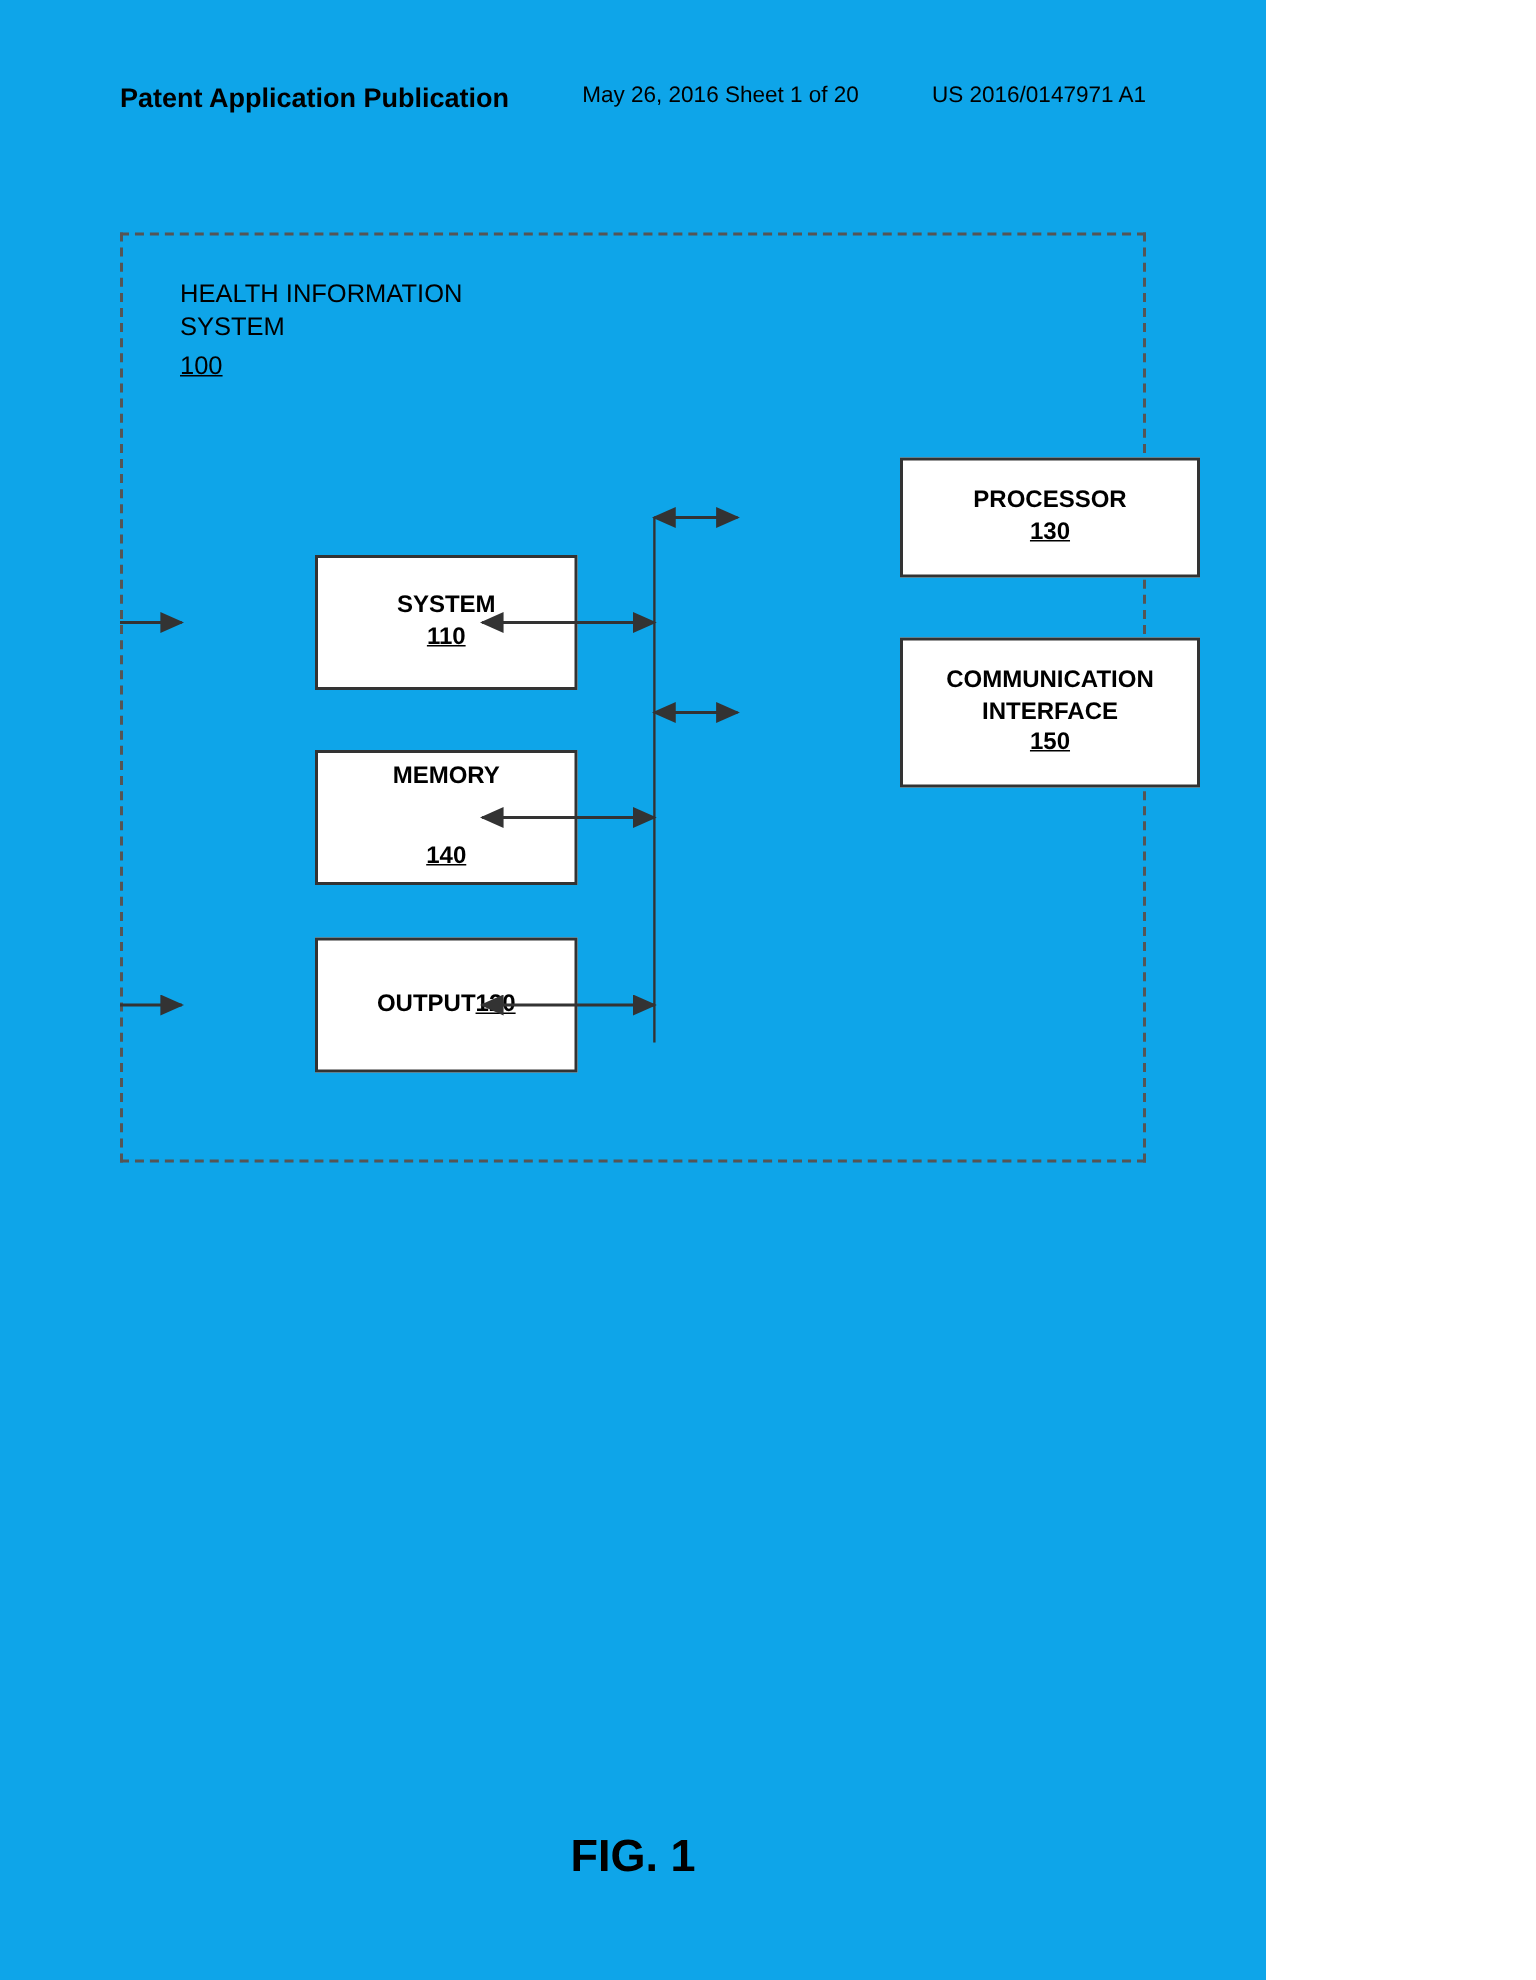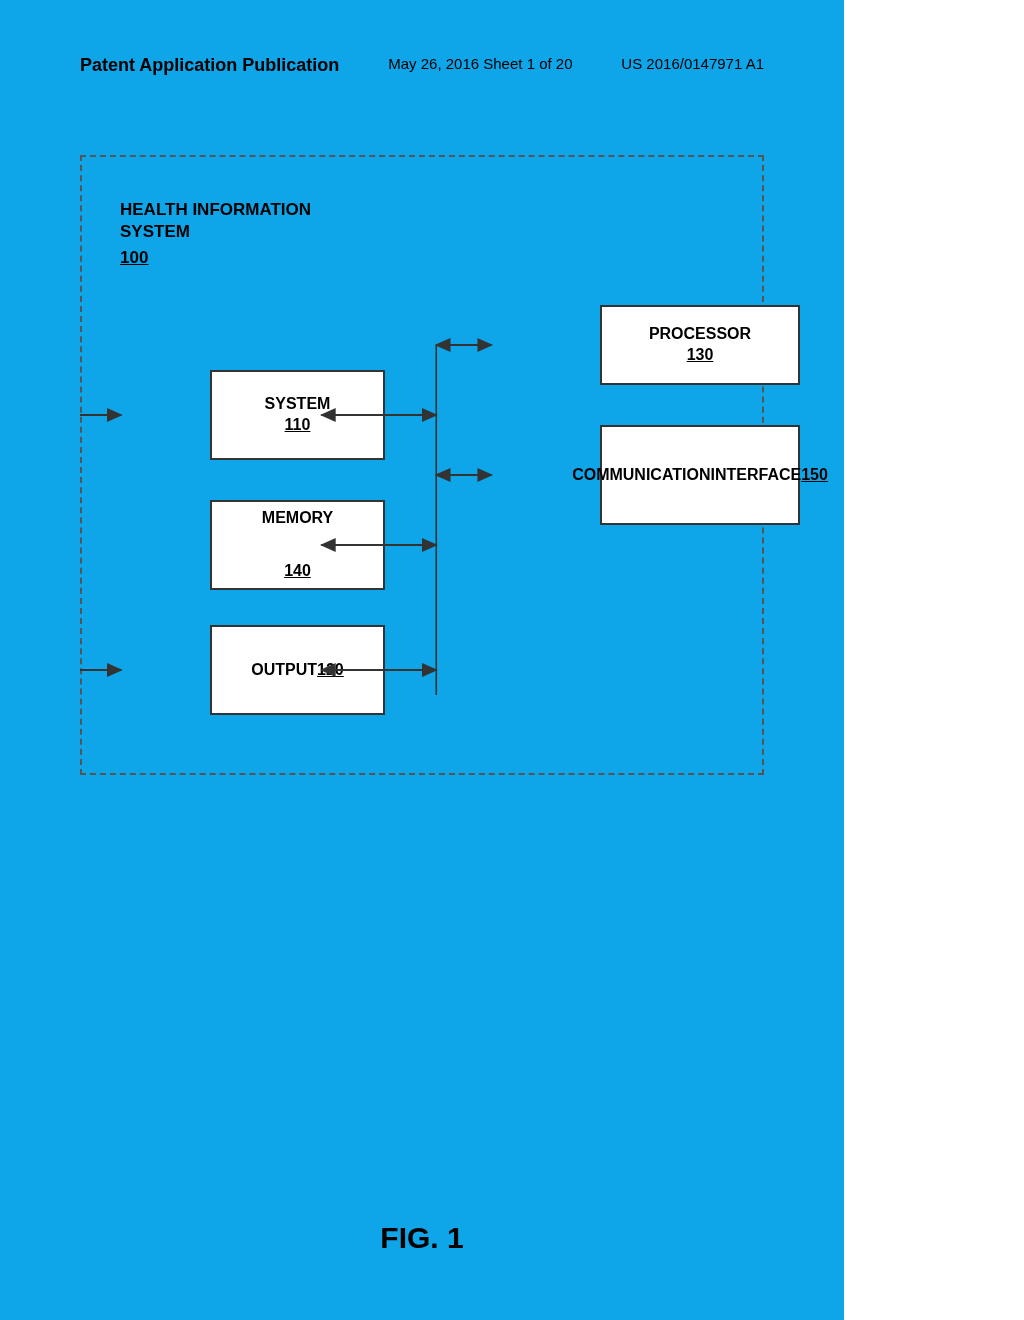--- a/index.html
+++ b/index.html
@@ -72,24 +72,23 @@
       border: 2px dashed #555;
       background: transparent;
     }
 
     
     .his-label {
       position: absolute;
       top: 30px;
       left: 40px;
       font-size: 17px;
-      font-weight: bold;
+      font-weight: normal;
       color: #000;
       line-height: 1.3;
-      margin-top: 14px;
     }
 
     .his-number {
       text-decoration: underline;
       display: block;
       margin-top: 4px;
     }
 
     
     .input-box {
@@ -168,21 +167,21 @@
     
     .comm-box {
       position: absolute;
       top: 270px;
       left: 520px;
       width: 200px;
       height: 100px;
       border: 2px solid #333;
       background: #fff;
       display: flex;
-      flex-direction: row;
+      flex-direction: column;
       align-items: center;
       justify-content: center;
     }
 
     
     .arrows-svg {
       position: absolute;
       top: 0;
       left: 0;
       width: 100%;

